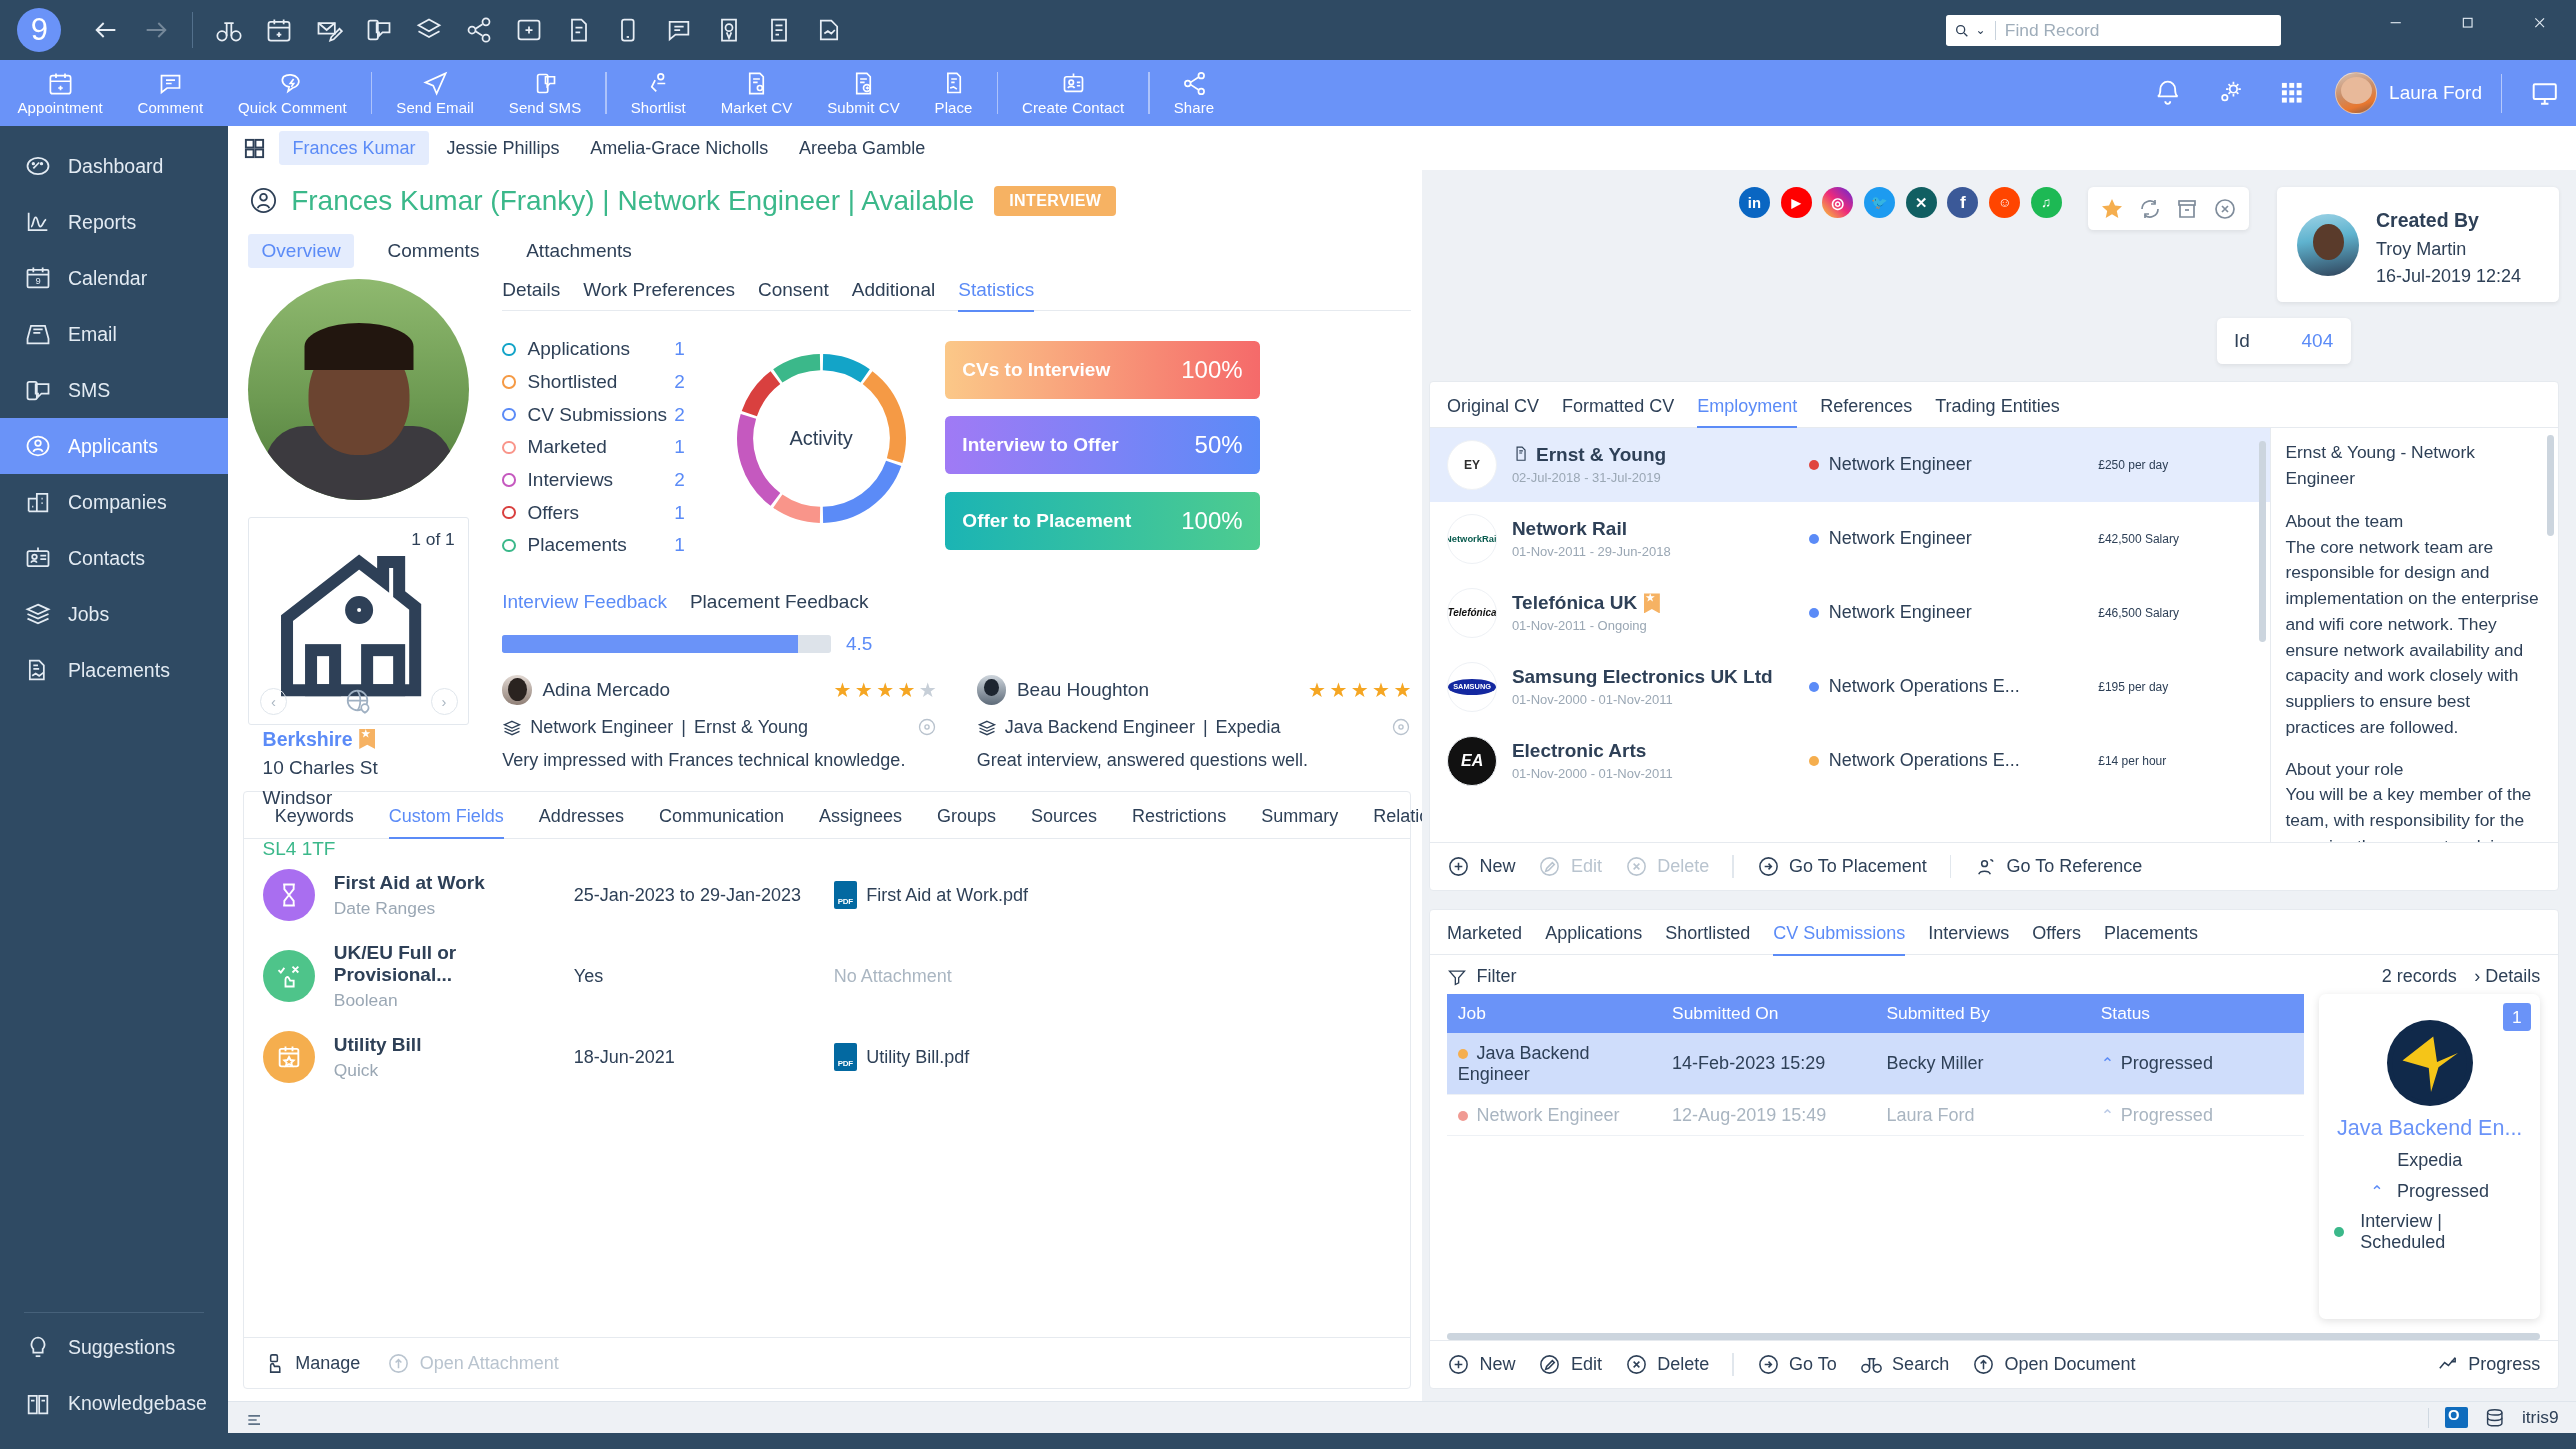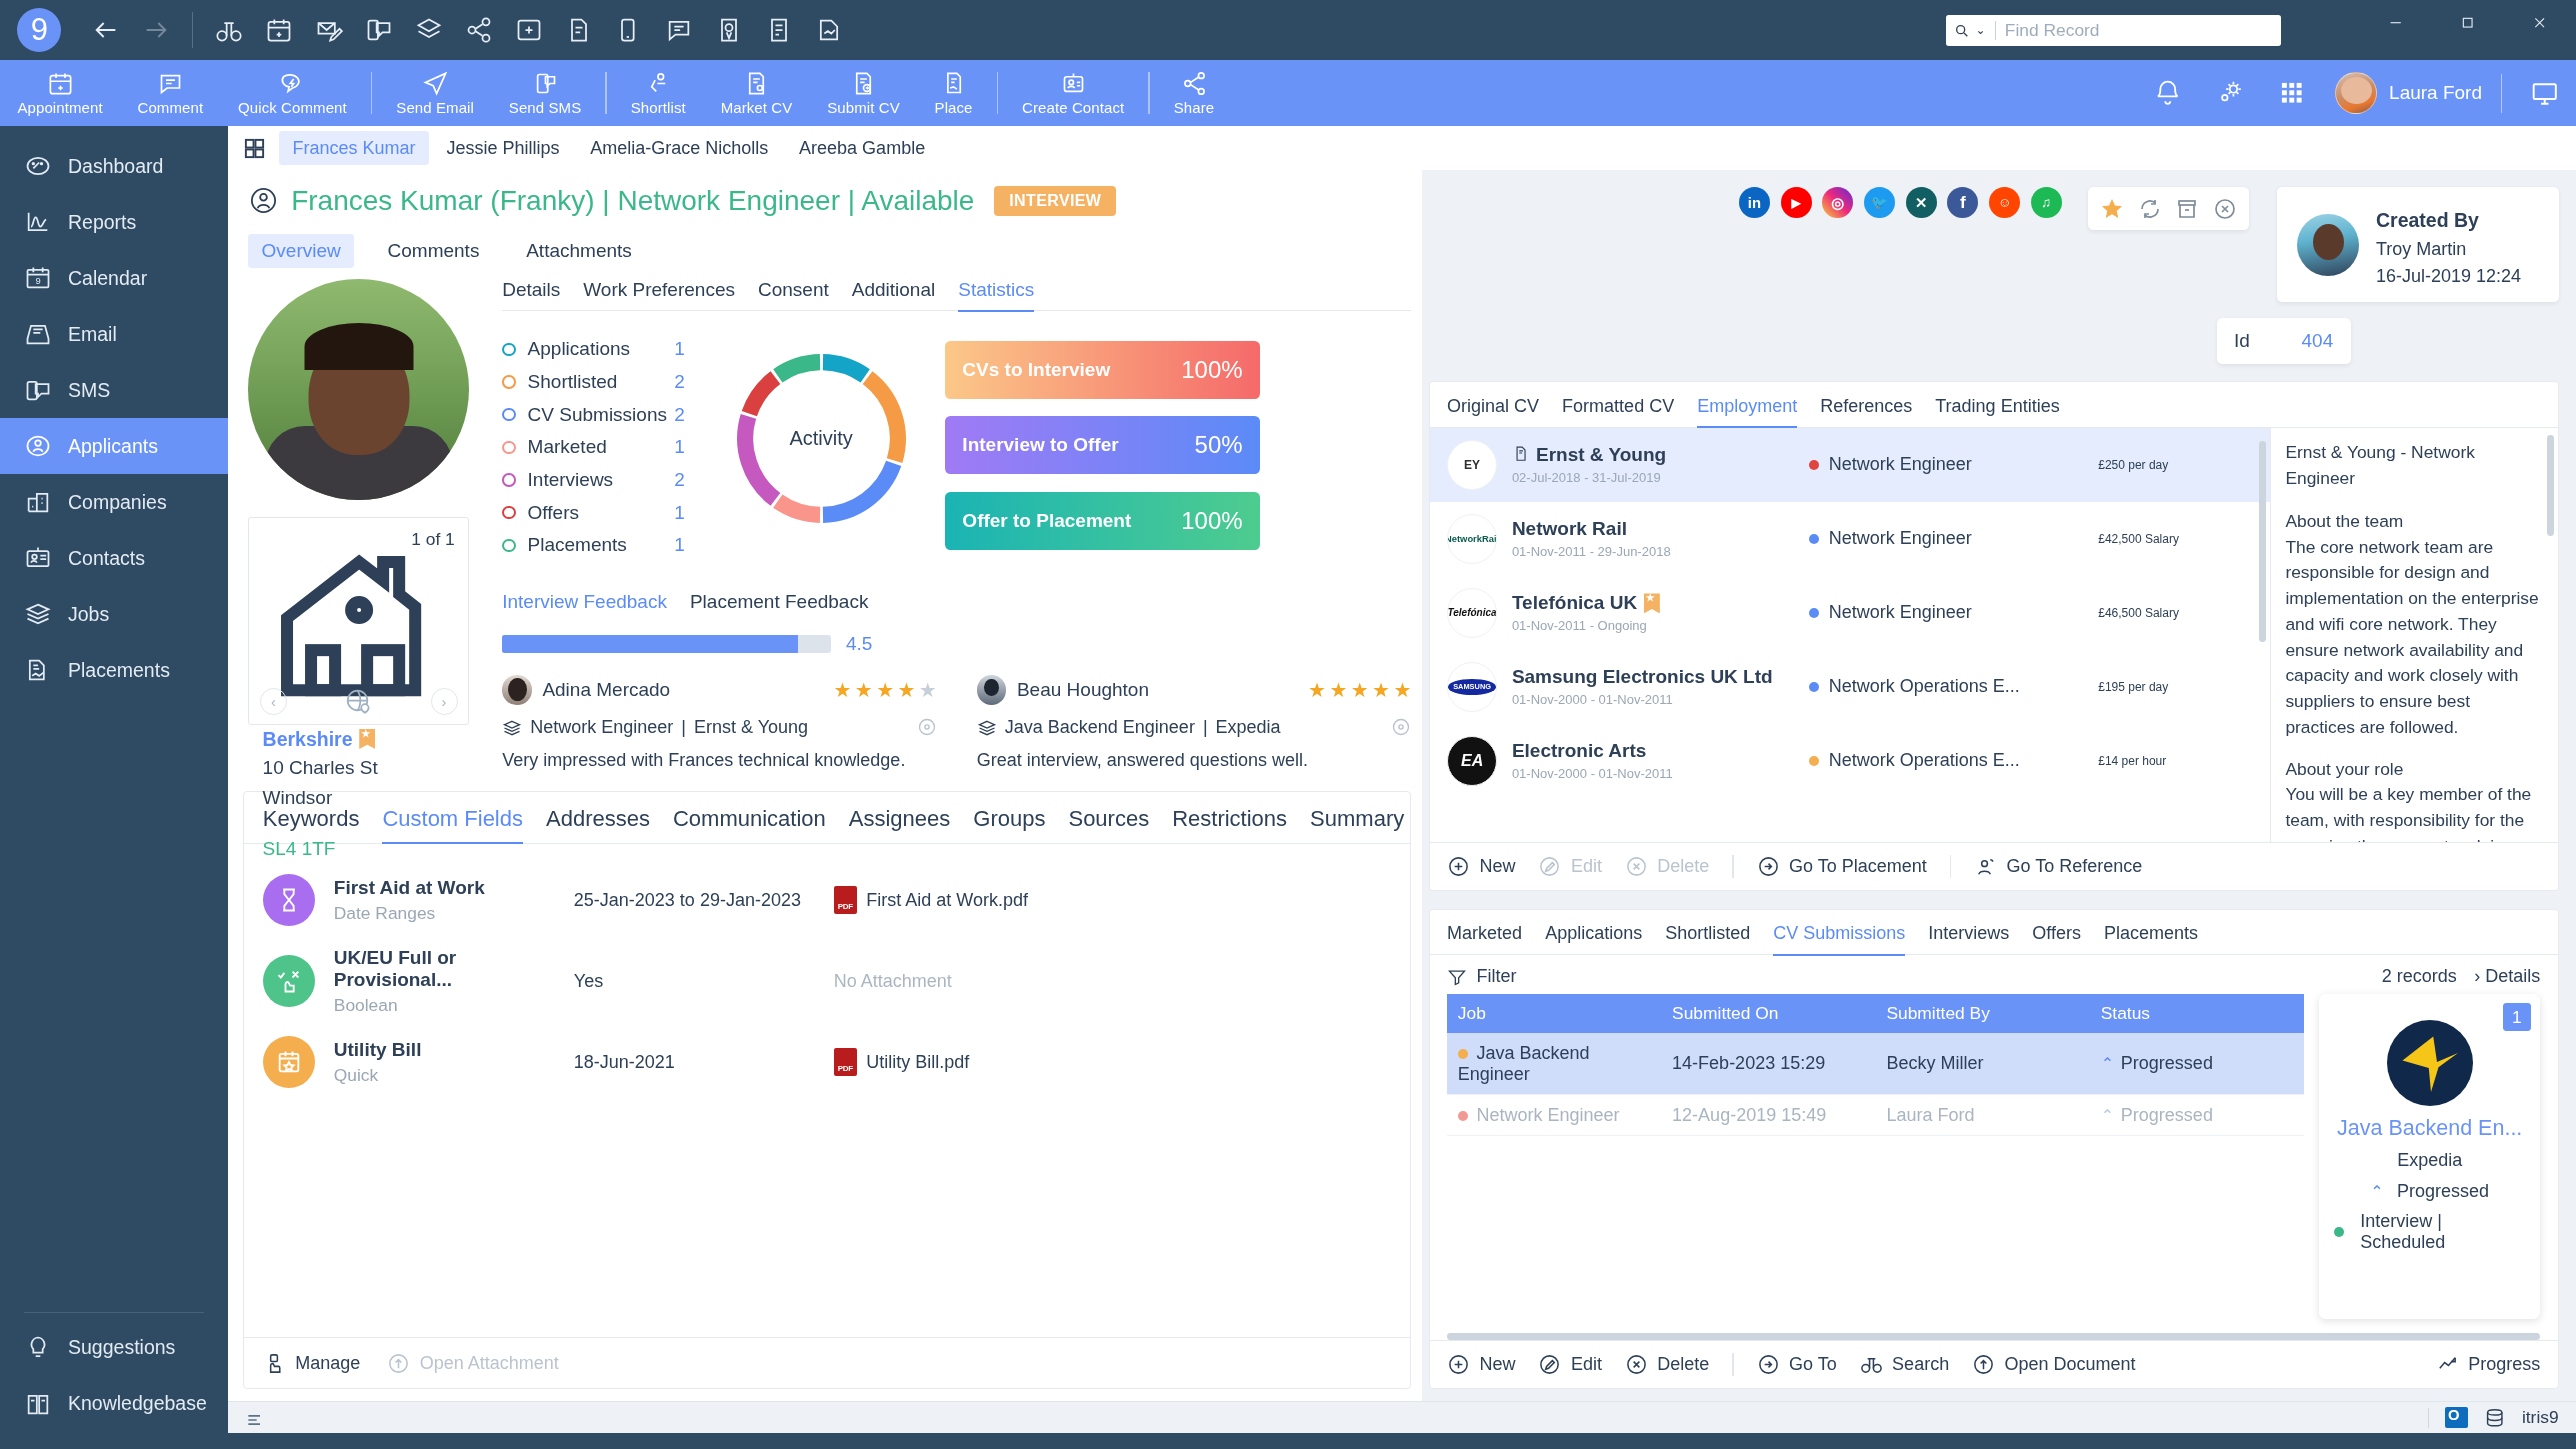--- a/index.html
+++ b/index.html
@@ -191,33 +191,33 @@
   .stars .off { color:#c7cfd8; }
   .fb-job { display:flex;align-items:center;gap:8px;padding-top:12px;font-size:18px;color:#2e4057; }
   .fb-job .lay { width:20px;height:17.4px;color:#2e4057;flex:0 0 20px; }
   .fb-eye { margin-left:auto;color:#b8c2cd;width:20px;height:20px; }
   .fb-text { padding-top:12px;font-size:18px;color:#2e4057; }
 
   
   .cf-card { margin-top:20px;background:#fff;border:1.3px solid #e6eaef;border-radius:4px;
              flex:1;display:flex;flex-direction:column;min-height:0; }
   .cf-tabs { display:flex;gap:23px;padding:14.8px 19px 0 19px;border-bottom:1.3px solid #e6eaef; }
-  .cf-tab { font-size:22px;color:#2e4057;padding-bottom:9.4px;white-space:nowrap; }
+  .cf-tab { font-size:18px;color:#2e4057;padding-bottom:9.4px;white-space:nowrap;margin-left:12px; }
   .cf-tab.active { color:#5b8bf7;border-bottom:2.7px solid #5b8bf7;margin-bottom:-1.3px; }
   .cf-body { flex:1;padding:16px 19px;overflow:hidden; }
   .cf-row { display:flex;align-items:center;gap:19px;height:81px; }
   .cf-ic { width:52px;height:52px;border-radius:50%;display:flex;align-items:center;justify-content:center;flex:0 0 52px;color:#fff; }
   .cf-ic svg{width:28px;height:28px;}
   .cf-names { width:221px;flex:0 0 221px; }
   .cf-title { font-size:19px;font-weight:bold;color:#2e4057; }
   .cf-type { font-size:17.4px;color:#9aa7b4;padding-top:4px; }
   .cf-value { width:241px;flex:0 0 241px;font-size:18px;color:#2e4057; }
   .cf-att { display:flex;align-items:center;gap:9.4px;font-size:18px;color:#2e4057; }
   .cf-att.none { color:#aab6c2; }
-  .pdf-ic { width:23px;height:28px;background:#b91c1c;border-radius:2px;position:relative;flex:0 0 23px;
+  .pdf-ic { width:23px;height:28px;background:#0369a1;border-radius:2px;position:relative;flex:0 0 23px;
             display:flex;align-items:flex-end;justify-content:center;padding-bottom:3.4px; }
   .pdf-ic span{font-size:8px;color:#fff;font-weight:bold;letter-spacing:-0.3px;}
   .cf-foot { border-top:1.3px solid #e6eaef;padding:13.4px 19px;display:flex;align-items:center;gap:27px; }
   .foot-btn { display:flex;align-items:center;gap:9.4px;font-size:18px;color:#2e4057; }
   .foot-btn.dis { color:#b9c4cf; }
   .foot-btn svg { width:23px;height:23px; }
 
   
   .social-row { display:flex;align-items:flex-start;gap:10.7px;padding:17.4px 0 0 0;justify-content:flex-end; }
   .soc { width:31px;height:31px;border-radius:50%;display:flex;align-items:center;justify-content:center;color:#fff;font-size:16px;font-weight:bold;flex:0 0 31px; }

